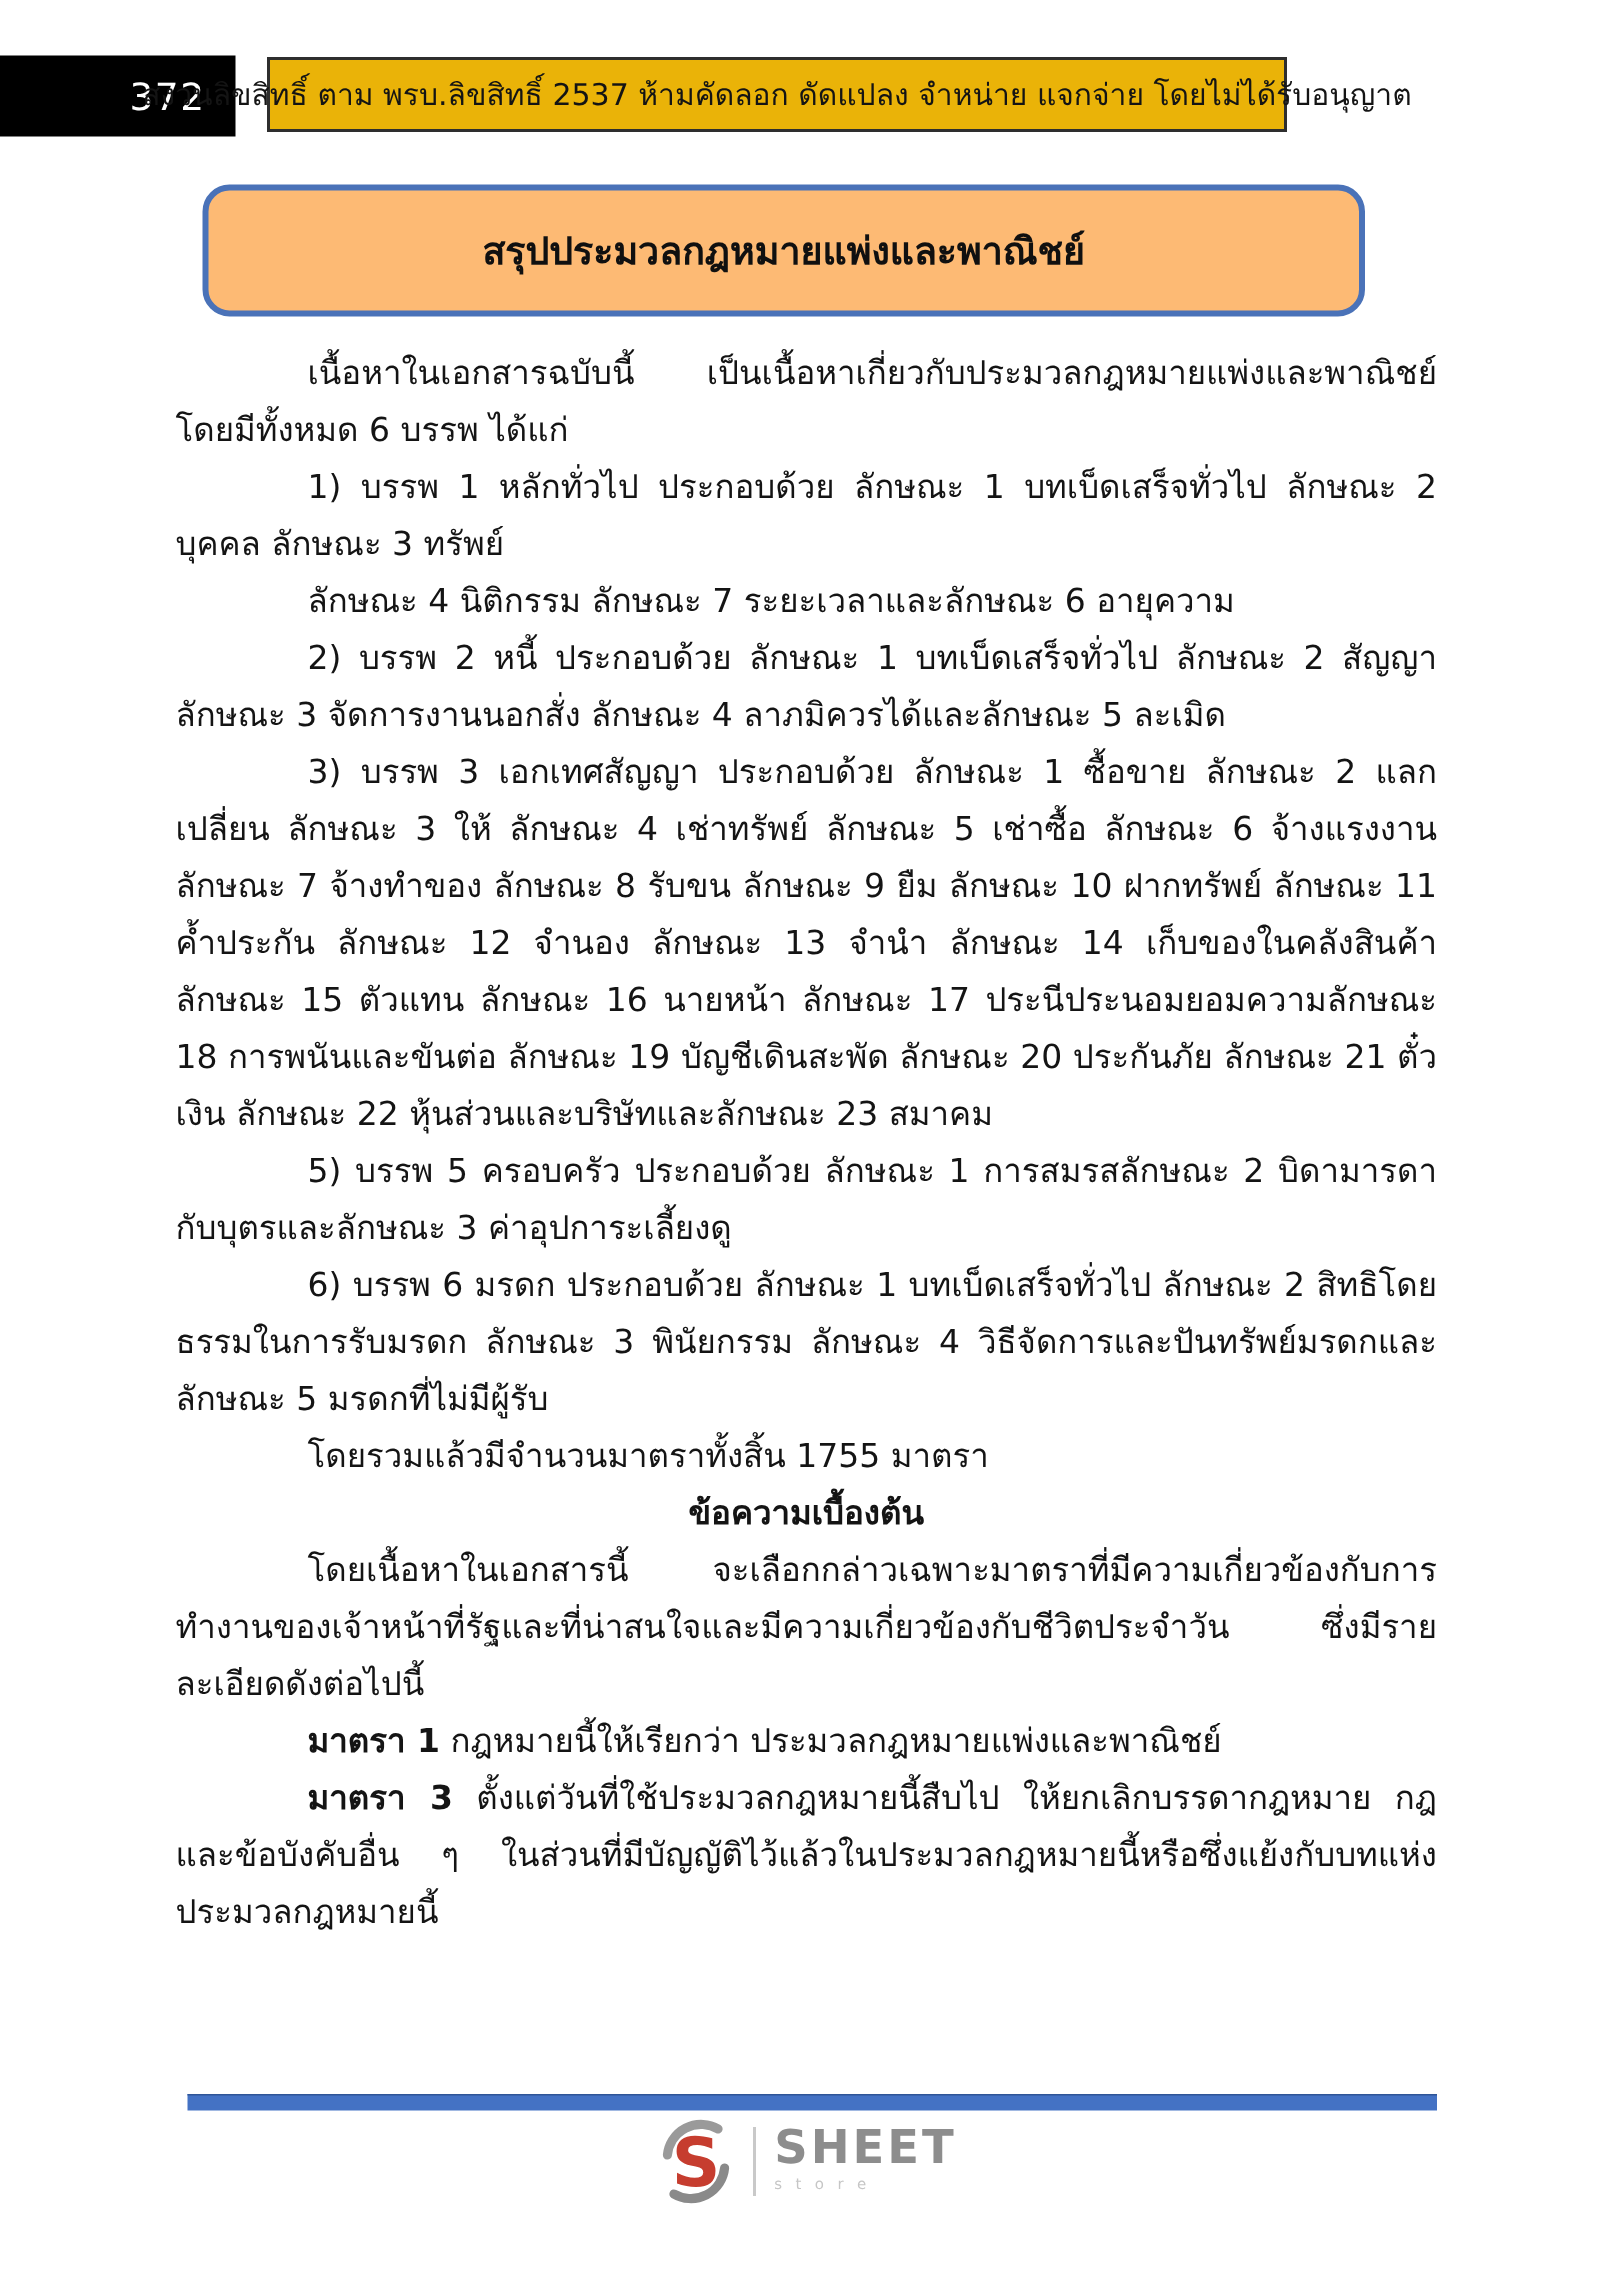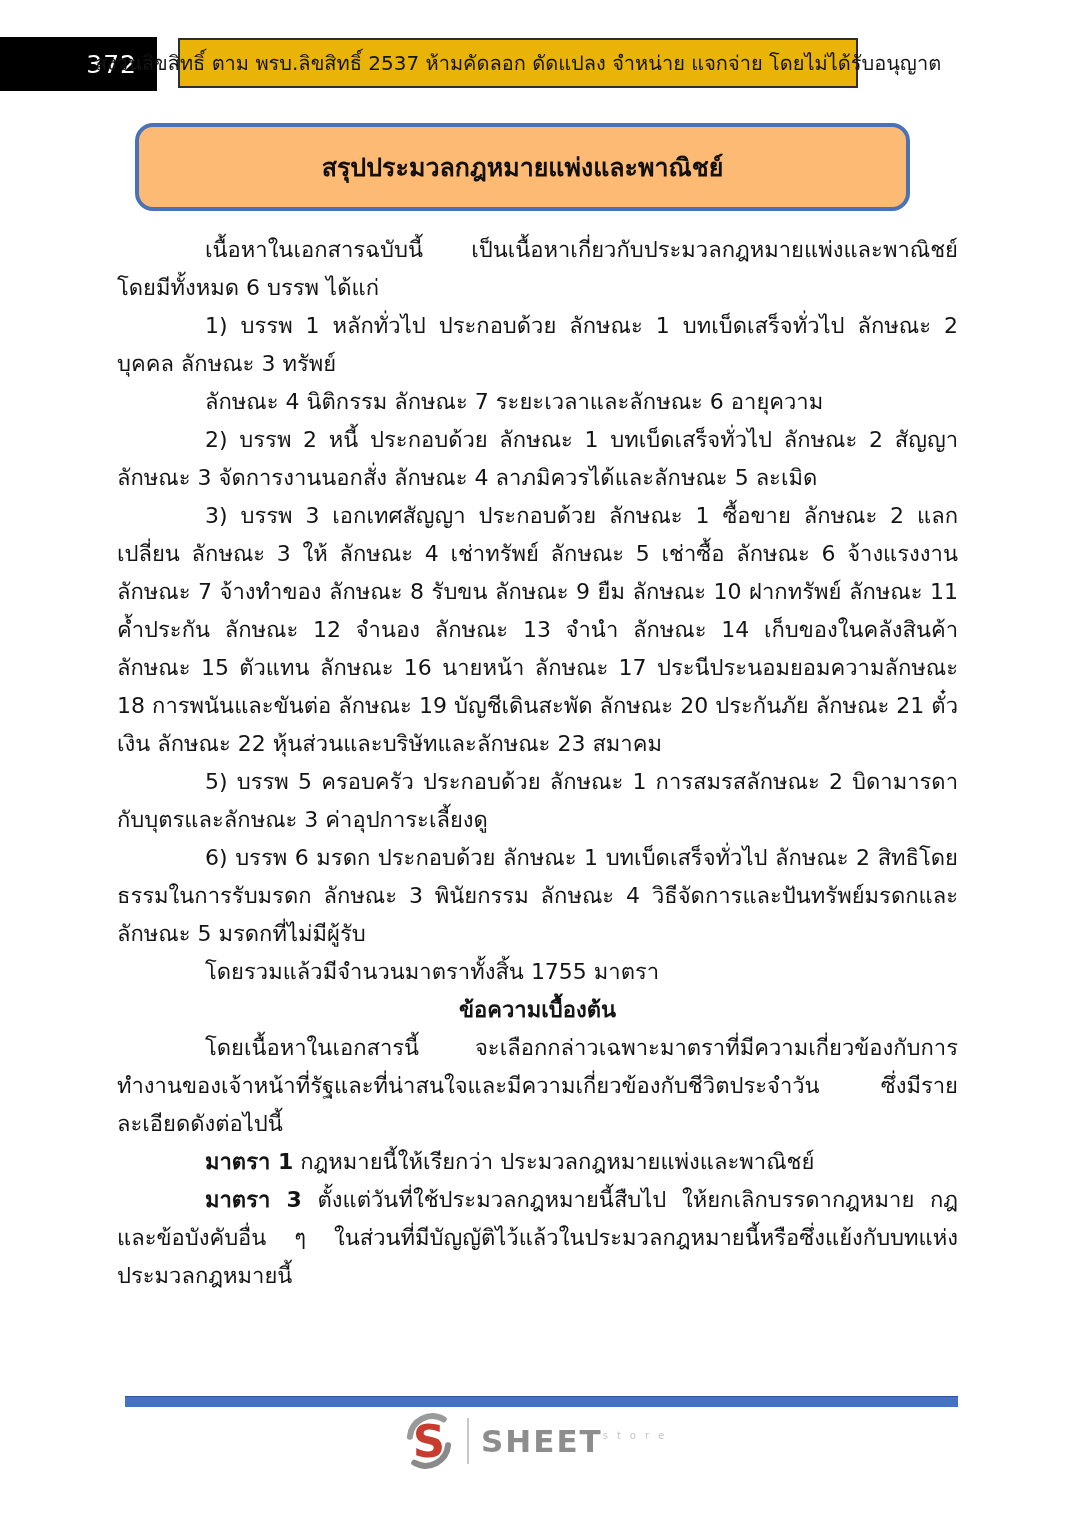--- a/index.html
+++ b/index.html
@@ -45,21 +45,21 @@
   .footer-bar{
     position:absolute;left:125px;top:1396px;width:833px;height:10px;
     background:#4472c4;border-top:1px solid #2f5597;
   }
   .footer-logo{
     position:absolute;left:0;top:1410px;width:1076px;
     display:flex;align-items:center;justify-content:center;gap:12px;
   }
   .logo-icon{width:52px;height:62px;flex:0 0 auto;}
   .logo-divider{width:2px;height:46px;background:#c9c9c9;flex:0 0 auto;}
-  .logo-text{display:flex;flex-direction:row;align-items:flex-start;}
+  .logo-text{display:flex;flex-direction:column;align-items:flex-start;}
   .logo-name{
     font-size:31px;font-weight:700;color:#8d8d8d;letter-spacing:2px;line-height:30px;
   }
   .logo-sub{
     font-size:10px;color:#c6c6c6;letter-spacing:9px;line-height:16px;margin-top:2px;
   }
 </style>
 </head>
 <body>
 

